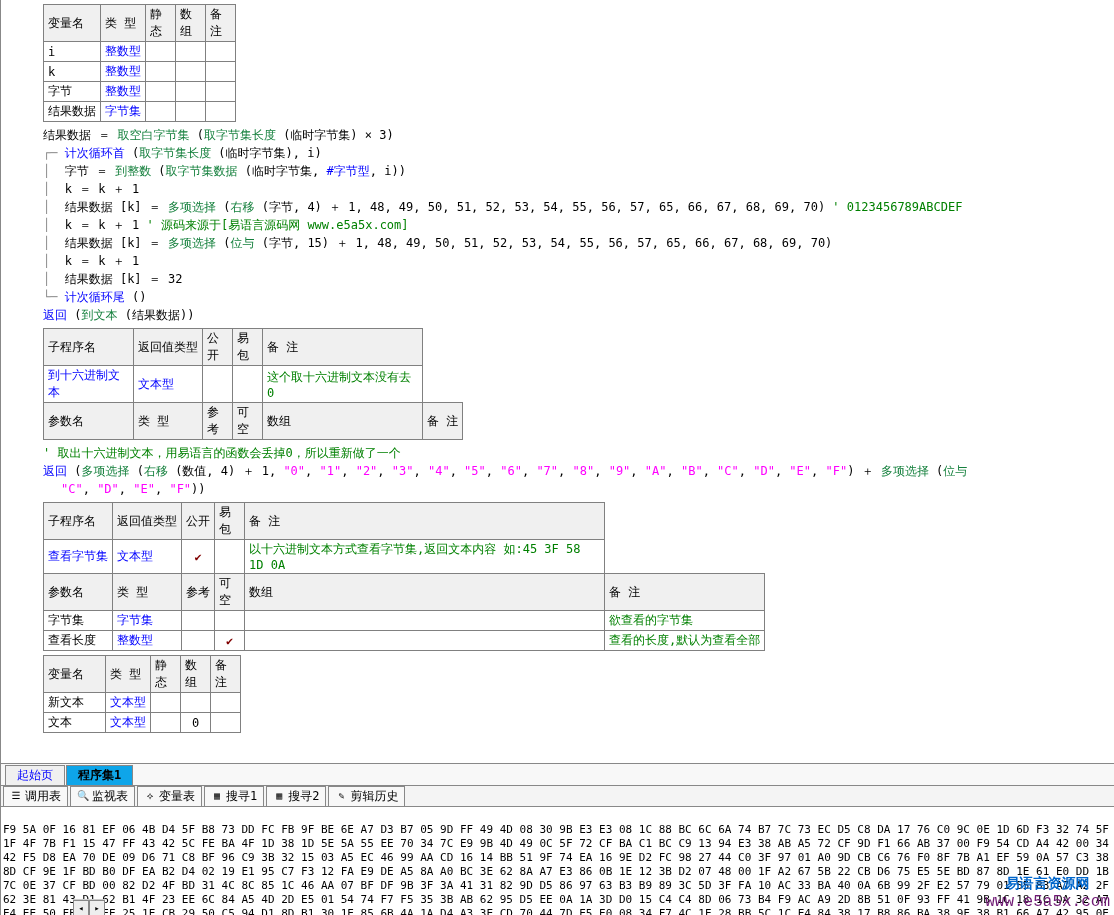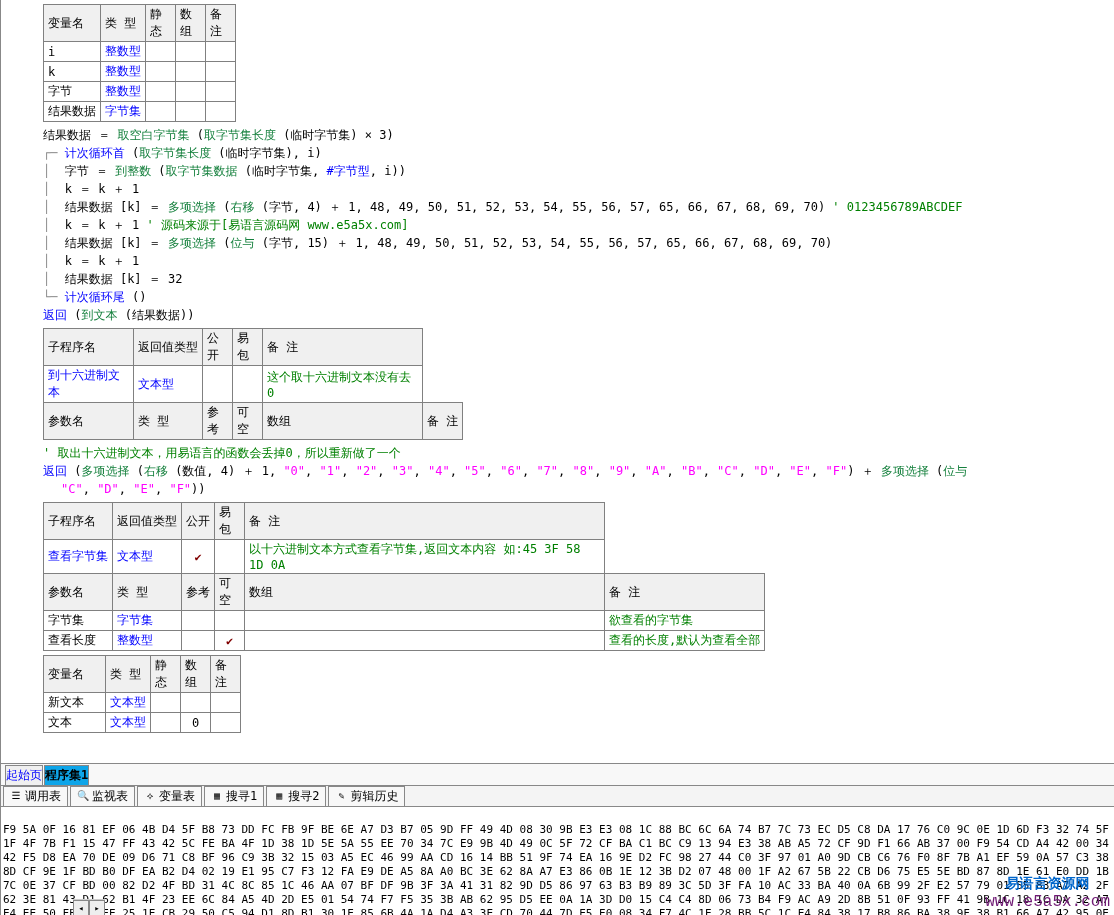--- a/index.html
+++ b/index.html
@@ -17,21 +17,21 @@
 .typ{color:#00f}
 .fn{color:#15803d}
 .str{color:#f0f}
 .cmt{color:#008000}
 .tree{color:#888}
 .indent1{padding-left:18px}
 .tabs-row{display:flex;border-top:1px solid #888;background:#f8f8f8;height:22px;align-items:flex-end;padding-left:4px}
 .bottom-tabs{display:flex;border-top:1px solid #888;border-bottom:1px solid #888;background:#f4f4f4;height:22px;align-items:center;padding-left:2px}
 .btab{border:1px solid #888;padding:1px 6px;margin-right:2px;background:#f8f8f8;display:flex;align-items:center;gap:3px;font-size:12px}
 .btab-icon{display:inline-block;width:12px;height:12px;font-size:10px;text-align:center}
-.tab{border:1px solid #888;border-bottom:none;padding:1px 0;margin-right:1px;background:#f0f0f0;font-size:12px}
+.tab{border:1px solid #888;border-bottom:none;padding:1px 11px;margin-right:1px;background:#f0f0f0;font-size:12px}
 .tab.active{background:#0ea5e9;font-weight:bold}
 .hexdump{font-family:monospace;font-size:11px;line-height:14px;white-space:pre;padding:2px;overflow:hidden;height:108px}
 .watermark{position:absolute;bottom:4px;right:4px;text-align:center;font-family:Liberation Mono, monospace}
 .watermark .cn{color:#0066cc;font-size:14px;font-weight:bold}
 .watermark .url{color:#701a75;font-size:16px}
 .scroll-corner{position:absolute;bottom:0;left:72px;display:flex;height:16px;border-top:1px solid #ccc}
 .scroll-arrow{width:16px;height:16px;border:1px solid #888;background:#eee;font-size:9px;text-align:center;line-height:14px}
 </style>
 </head>
 <body>

